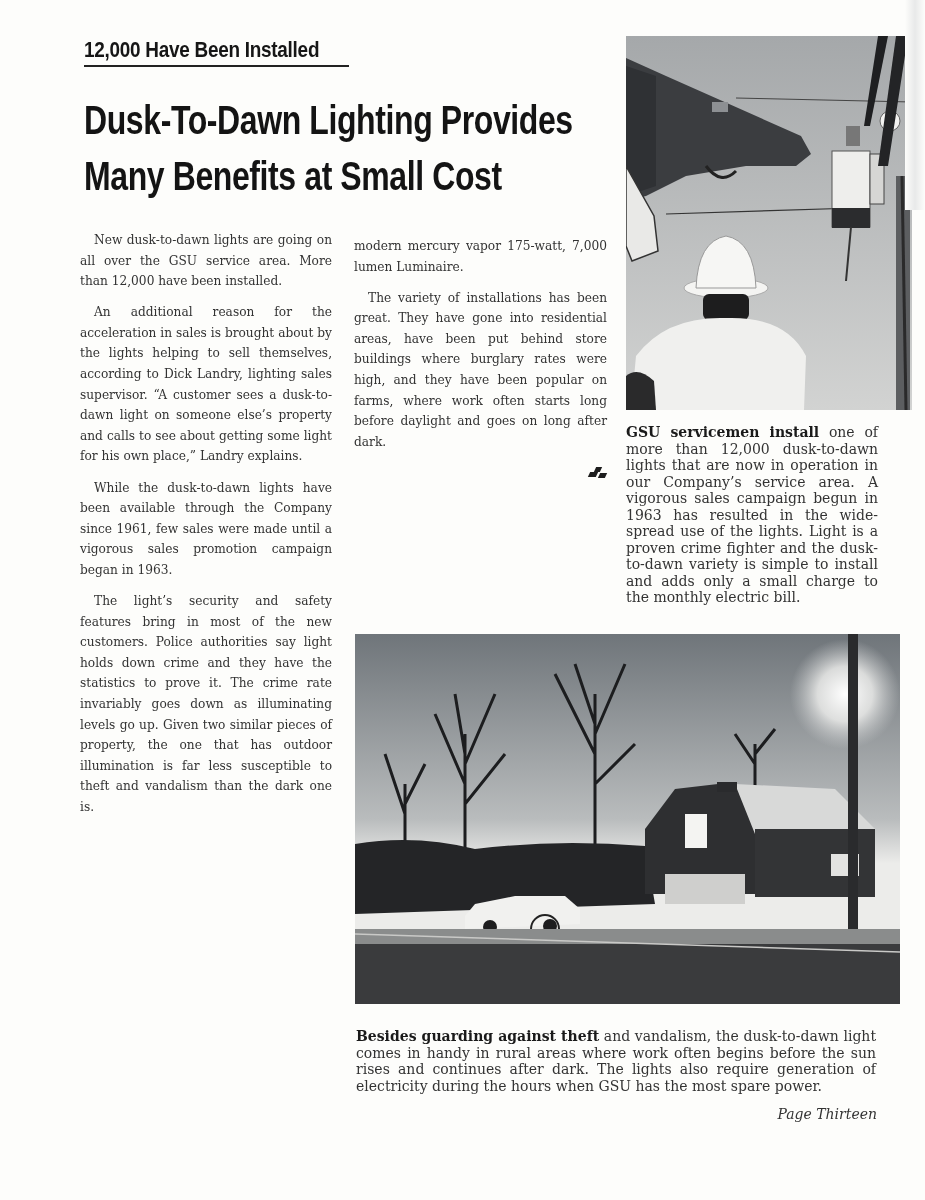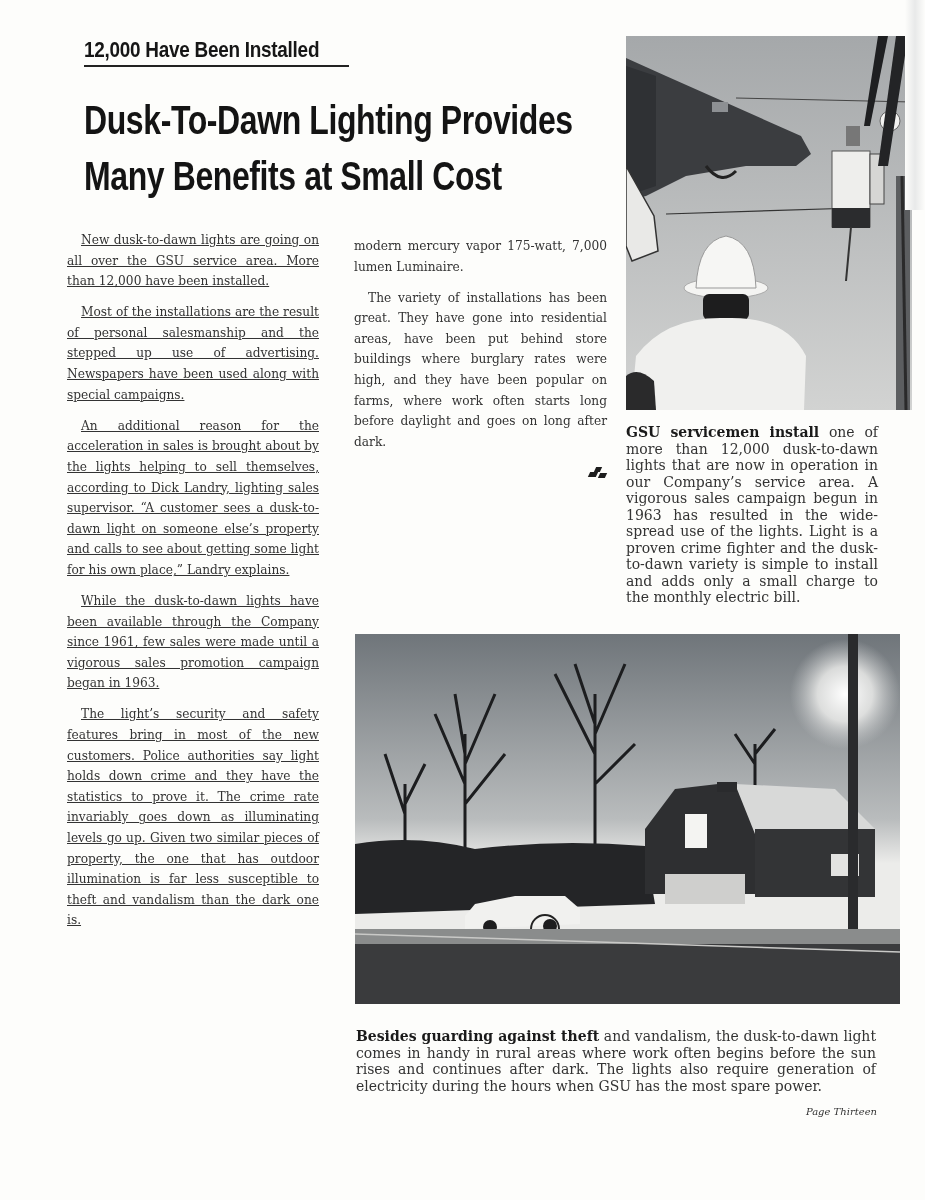--- a/index.html
+++ b/index.html
@@ -25,21 +25,21 @@
       transform: scaleX(0.80); transform-origin: left top;
     }
     .headline span { display: block; white-space: nowrap; }
 
     .col {
       position: absolute; font-size: 12.2px; line-height: 20.6px; color: #333;
       text-align: justify;
     }
     .col p { text-indent: 14px; margin-bottom: 10.5px; }
     .col p.cont { text-indent: 0; }
-    .col1 { left: 67px; top: 230px; width: 252px; text-decoration: underline; }
+    .col1 { left: 80px; top: 230px; width: 252px; }
     .col2 { left: 354px; top: 236px; width: 253px; }
 
     .end-mark {
       display: inline-block; float: right; margin-top: 4px; width: 18px; height: 12px; position: relative;
     }
     .end-mark i { position: absolute; background: #1d1d1d; display: block; }
 
     .photo {
       position: absolute; overflow: hidden; background: #9a9c9e;
     }
@@ -51,41 +51,40 @@
     .caption {
       position: absolute; font-size: 14px; line-height: 16.5px; color: #333; text-align: justify;
     }
     .caption b { color: #1a1a1a; }
     .caption-top { left: 626px; top: 424px; width: 252px; }
     .caption-bottom { left: 356px; top: 1028px; width: 520px; }
 
     .folio {
       position: absolute; right: 48px; top: 1106px;
       font-family: "DejaVu Serif", "Liberation Serif", serif; font-style: italic;
-      font-size: 10px; color: #333;
+      font-size: 14px; color: #333;
     }
     .edge-strip {
       position: absolute; left: 905px; top: 0; width: 20px; height: 210px;
       background: linear-gradient(90deg, #fdfdfb 0%, #e8e9e9 50%, #fdfdfb 100%);
     }
   </style>
 </head>
 <body>
 
 <div class="kicker">12,000 Have Been Installed</div>
 <div class="kicker-rule"></div>
 
 <h1 class="headline">
   <span>Dusk-To-Dawn Lighting Provides</span>
   <span>Many Benefits at Small Cost</span>
 </h1>
 
 <div class="col col1">
   <p>New dusk-to-dawn lights are going on all over the GSU service area. More than 12,000 have been installed.</p>
-  <p>Most of the installations are the result of personal salesmanship and the stepped up use of advertising. Newspapers have been used along with special campaigns.</p>
   <p>An additional reason for the acceleration in sales is brought about by the lights helping to sell themselves, according to Dick Landry, lighting sales supervisor. “A customer sees a dusk-to-dawn light on someone else’s property and calls to see about getting some light for his own place,” Landry explains.</p>
   <p>While the dusk-to-dawn lights have been available through the Company since 1961, few sales were made until a vigorous sales promotion campaign began in 1963.</p>
   <p>The light’s security and safety features bring in most of the new customers. Police authorities say light holds down crime and they have the statistics to prove it. The crime rate invariably goes down as illuminating levels go up. Given two similar pieces of property, the one that has outdoor illumination is far less susceptible to theft and vandalism than the dark one is.</p>
 </div>
 
 <div class="col col2">
   <p class="cont">modern mercury vapor 175-watt, 7,000 lumen Luminaire.</p>
   <p>The variety of installations has been great. They have gone into residential areas, have been put behind store buildings where burglary rates were high, and they have been popular on farms, where work often starts long before daylight and goes on long after dark.</p>
   <span class="end-mark">
     <i style="left:0;top:5px;width:8px;height:5px;transform:skewX(-25deg);"></i>

